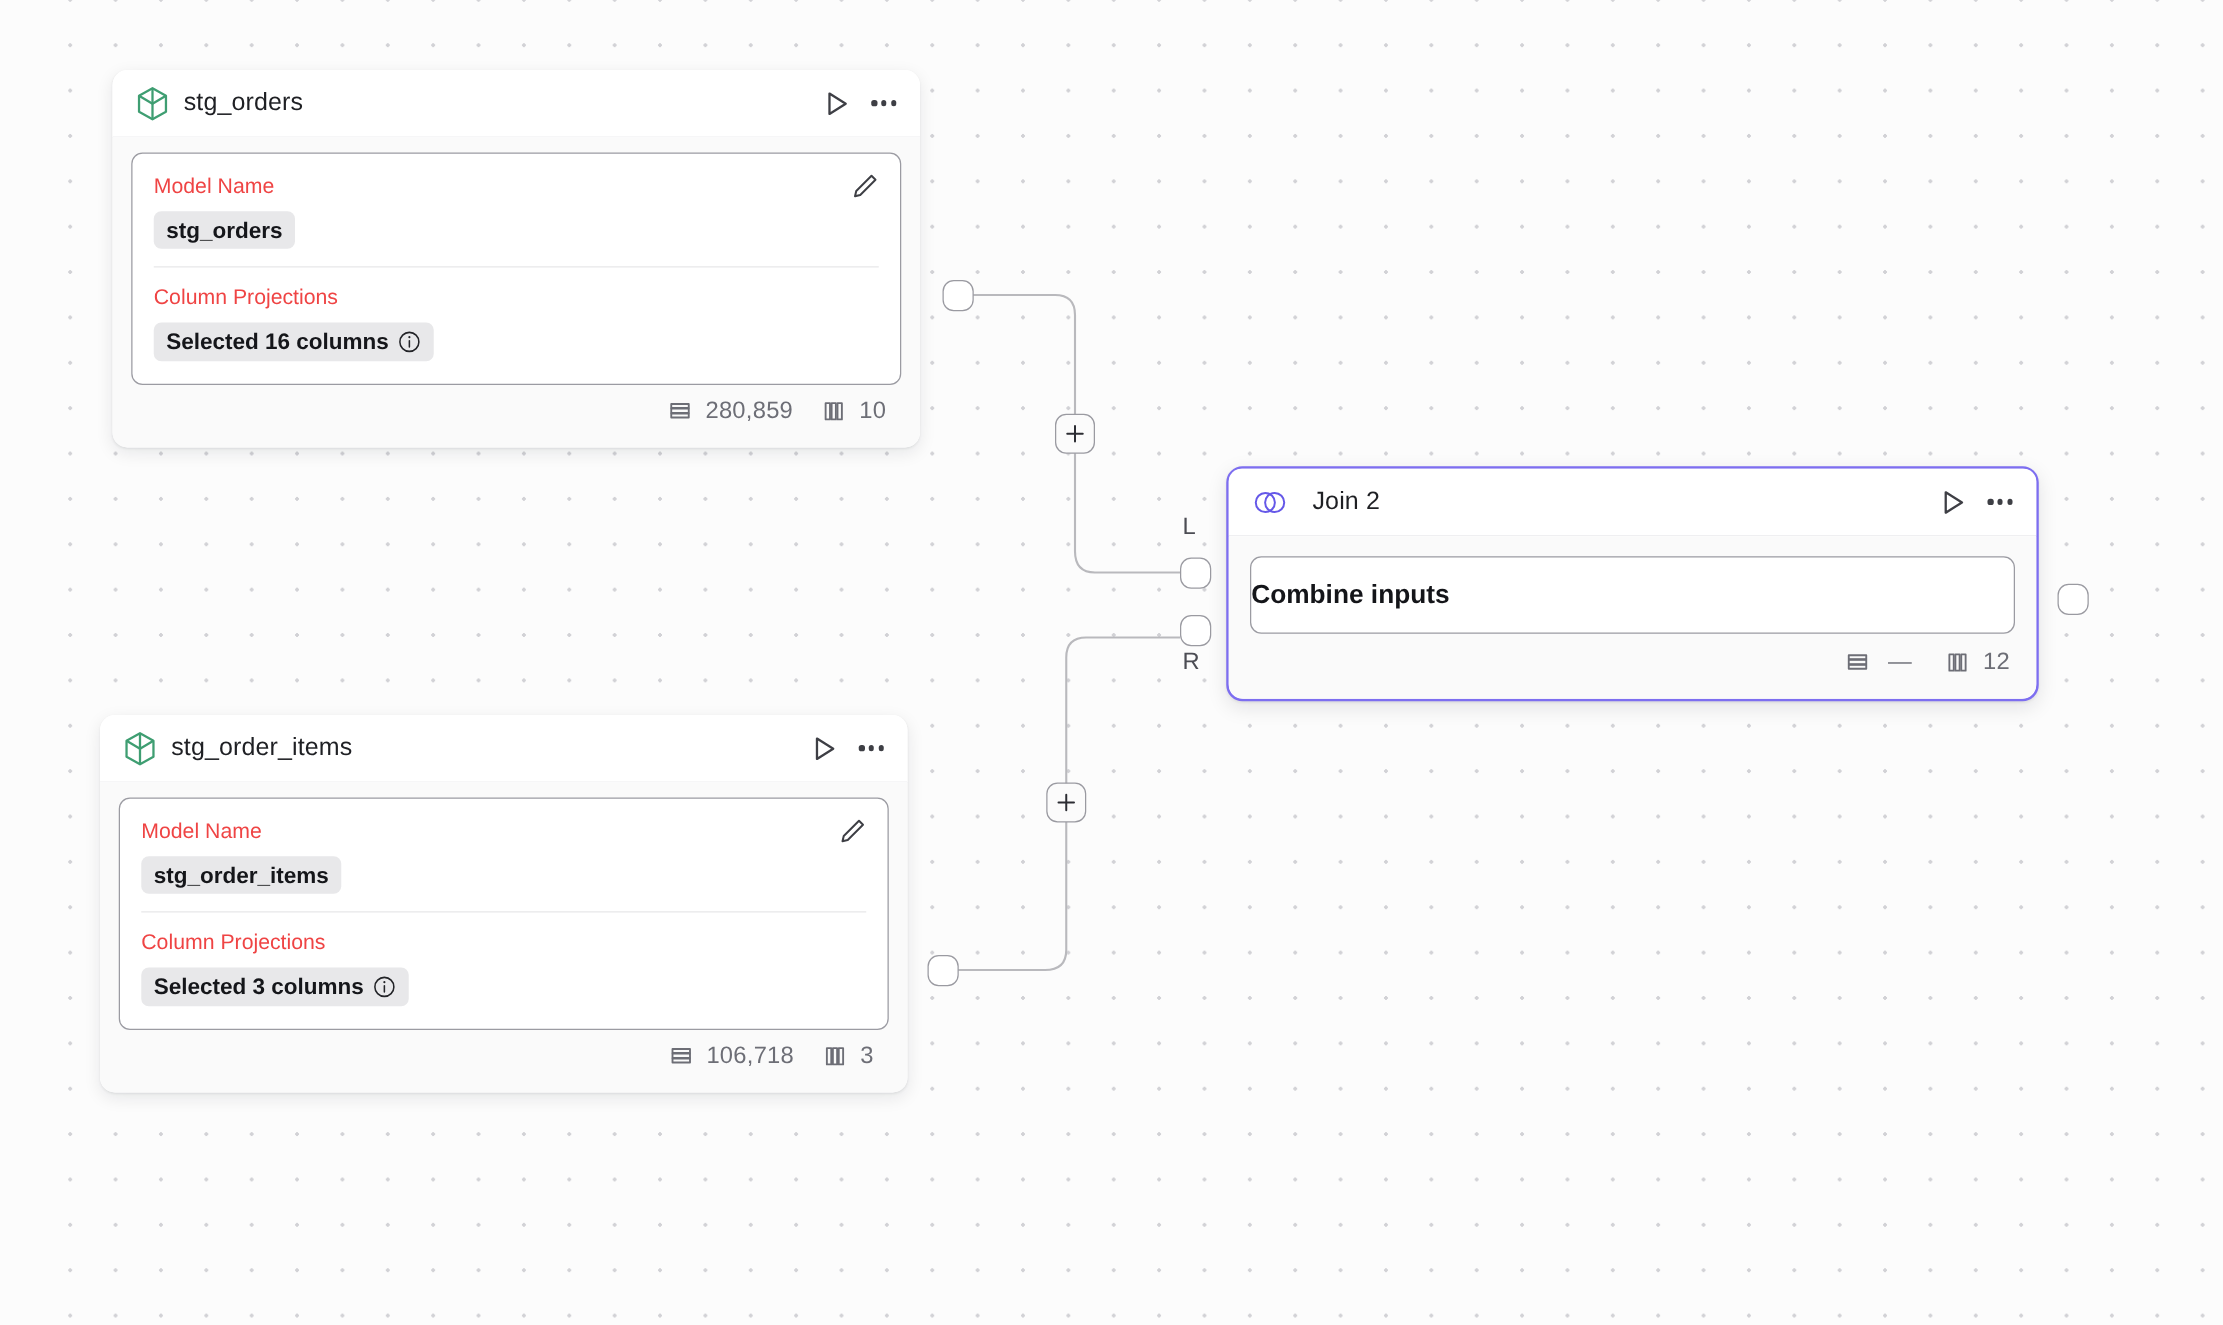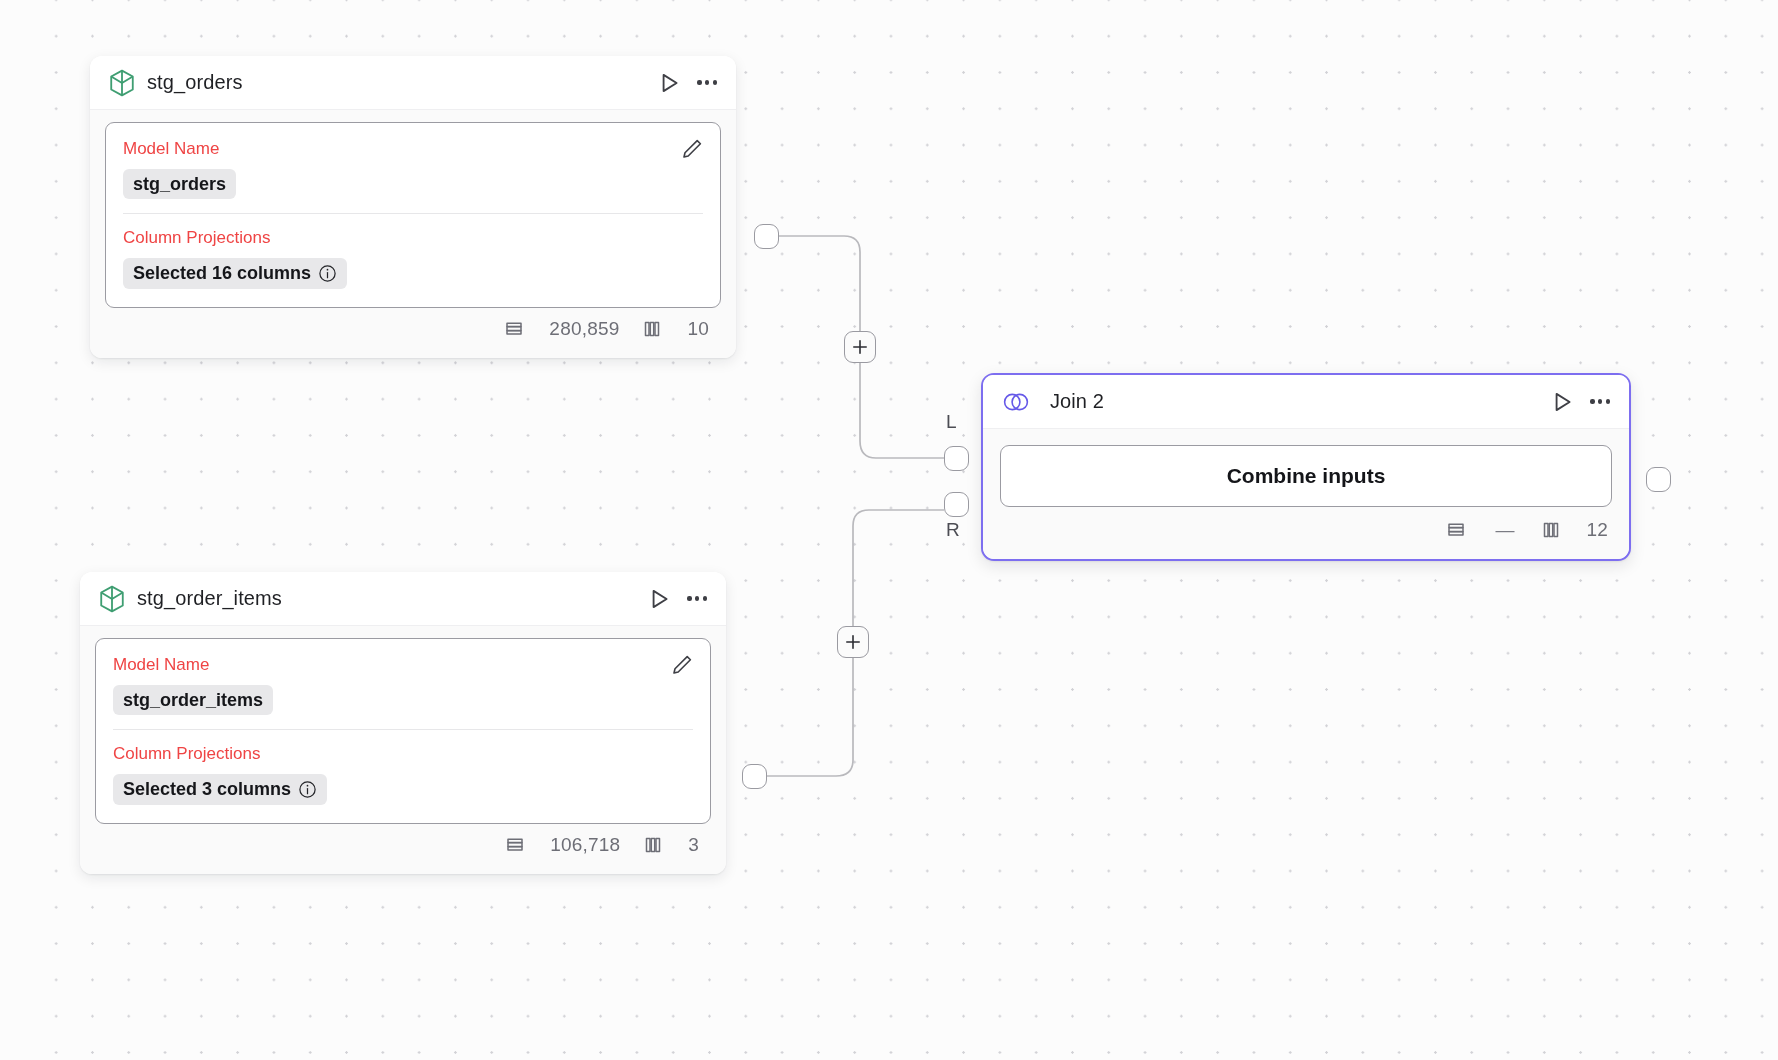--- a/index.html
+++ b/index.html
@@ -127,42 +127,41 @@
   
   .node-stats {
     display: flex;
     align-items: center;
     justify-content: flex-end;
     gap: 9px;
     padding: 10px 12px 12px 12px;
     font-size: 19px;
     color: #6d6e76;
   }
-  .stat { display: inline-flex; align-items: center; gap: 24px; }
+  .stat { display: inline-flex; align-items: center; gap: 9px; }
   .stat + .stat { margin-left: 13px; }
   .stat-val { letter-spacing: .2px; }
   .dash-val { font-size: 19px; color: #7a7b83; padding: 0 4px; }
 
   
   .node.selected {
     border: 2.5px solid #7d6ef0;
     border-radius: 13px;
     box-shadow: 0 1px 2px rgba(16,18,30,.06),
                 0 5px 16px rgba(16,18,30,.10);
   }
   .node.selected .node-header { border-radius: 10px 10px 0 0; gap: 20px; }
 
   .combine-box {
     border: 1px solid #9b9ba2;
     border-radius: 9px;
     background: #ffffff;
     height: 62px;
     display: flex;
     align-items: center;
-    justify-content: center;
     font-size: 21px;
     font-weight: bold;
     color: #141519;
   }
 
   
   .port {
     position: absolute;
     width: 25px; height: 25px;
     background: #ffffff;

